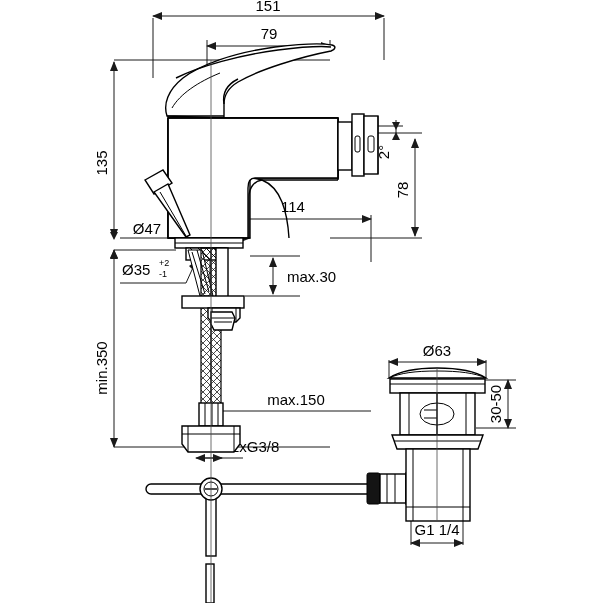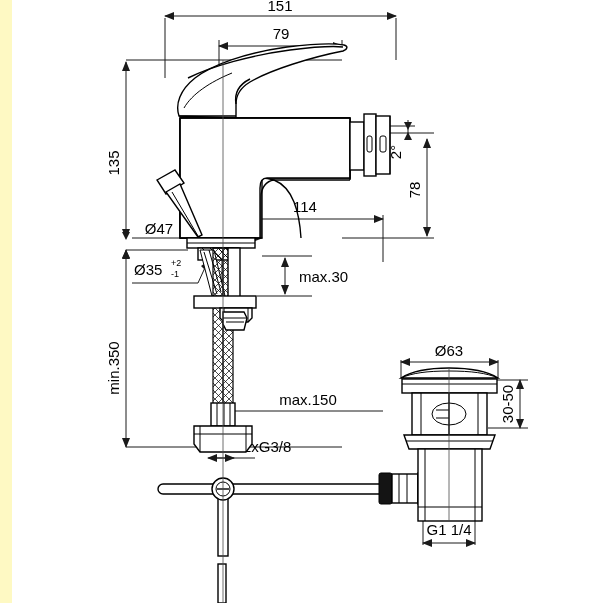--- a/index.html
+++ b/index.html
@@ -8,23 +8,22 @@
     padding: 0;
     background: #ffffff;
   }
   body {
     font-family: "Liberation Sans", sans-serif;
   }
   #drawing-root {
     position: relative;
     width: 519px;
     height: 603px;
-    background: #fef9c3;
+    background: #ef4444;
     overflow: hidden;
-    padding-left: 12px;
   }
   #drawing-root svg {
     display: block;
   }
   .dim-line   { stroke: #1a1a1a; stroke-width: 1; fill: none; }
   .ext-line   { stroke: #1a1a1a; stroke-width: 1; fill: none; }
   .obj-line   { stroke: #000000; stroke-width: 1.4; fill: none; }
   .obj-thin   { stroke: #000000; stroke-width: 1; fill: none; }
   .obj-fill   { fill: #ffffff; stroke: #000000; stroke-width: 1.4; }
   .obj-fill-thin { fill: #ffffff; stroke: #000000; stroke-width: 1; }

